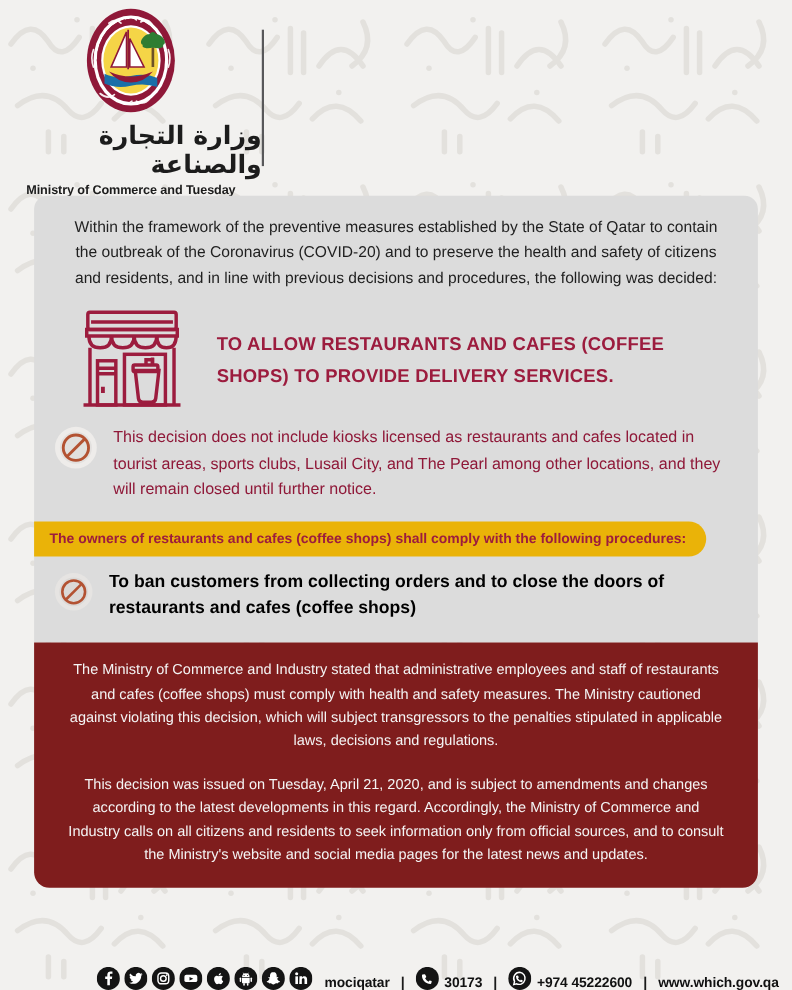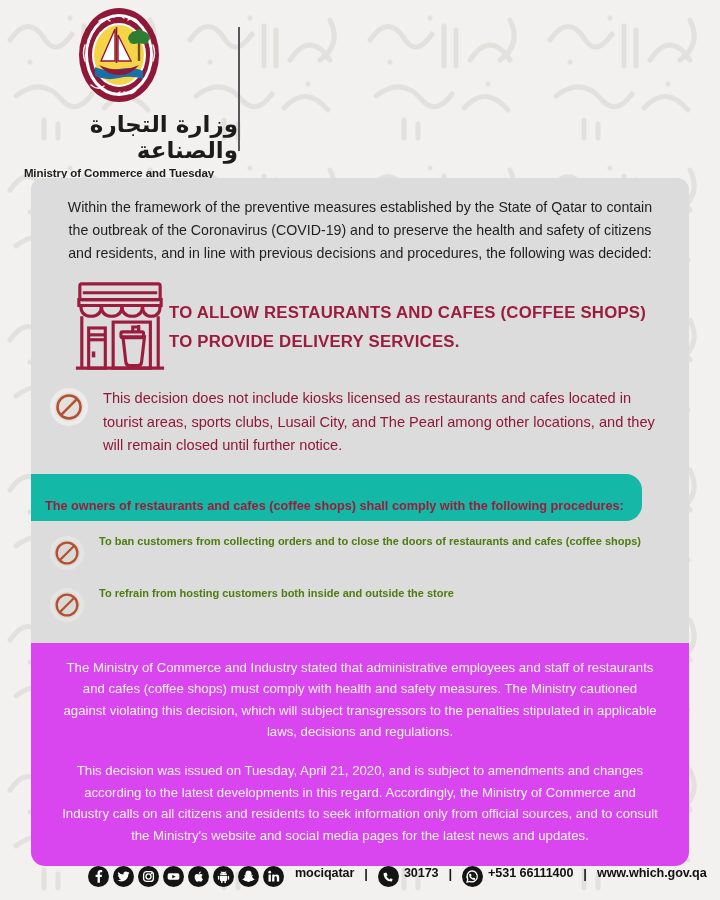--- a/index.html
+++ b/index.html
@@ -102,20 +102,21 @@
     font-size: 14.2px;
     line-height: 1.62;
     padding: 0 26px;
   }
 
   
   .decision-row {
     display: flex;
     align-items: center;
     padding: 14px 26px 4px 40px;
+    gap: 28px;
   }
 
   .storefront { width: 98px; height: 96px; flex: none; }
 
   .decision-text {
     color: #9c1c3e;
     font-size: 16.8px;
     font-weight: bold;
     line-height: 1.75;
     text-transform: uppercase;
@@ -132,24 +133,24 @@
   .ban-icon { flex: none; }
 
   .note-text {
     color: #8f1838;
     font-size: 14.6px;
     line-height: 1.62;
   }
 
   
   .proc-ribbon {
-    background: #14b8a6;
+    background: #eab308;
     border-radius: 0 16px 16px 0;
     margin-right: 26px;
-    padding: 22px 18px 7px 14px;
+    padding: 7px 18px 7px 14px;
     display: inline-block;
   }
   .proc-ribbon span {
     color: #9c1c3e;
     font-size: 12.7px;
     font-weight: bold;
   }
 
   .proc-list { padding: 12px 22px 16px 18px; }
 
@@ -157,49 +158,49 @@
     display: flex;
     align-items: flex-start;
     gap: 14px;
     margin-bottom: 14px;
   }
   .proc-item:last-child { margin-bottom: 4px; }
 
   .proc-item .ban-icon { margin-top: 2px; }
 
   .proc-text {
-    color: #4d7c0f;
-    font-size: 11px;
+    color: #000000;
+    font-size: 16px;
     font-weight: bold;
     line-height: 1.42;
     padding-top: 1px;
   }
 
   
   .dark-block {
     margin: 0 31px;
-    background: #d946ef;
+    background: #7f1d1d;
     border-radius: 0 0 14px 14px;
     padding: 14px 30px 20px 30px;
     flex: none;
   }
 
   .dark-para {
     color: #f4f4f4;
     font-size: 13.2px;
     line-height: 1.62;
     text-align: center;
   }
   .dark-para + .dark-para { margin-top: 18px; }
 
   
   .footer {
     flex: 1;
     display: flex;
-    align-items: flex-start;
+    align-items: flex-end;
     padding-left: 88px;
     gap: 5px;
   }
 
   .social-icons { display: flex; align-items: center; gap: 4px; }
 
   .sep {
     color: #1a1a1a;
     font-size: 13px;
     font-weight: bold;
@@ -286,21 +287,21 @@
       <div class="logo-ar">وزارة التجارة والصناعة</div>
       <div class="logo-en">Ministry of Commerce and Tuesday</div>
     </div>
 
     <div class="header-divider"></div>
 
   </div>
 
   <div class="panel">
 
-    <div class="intro">Within the framework of the preventive measures established by the State of Qatar to contain the outbreak of the Coronavirus (COVID-19) and to preserve the health and safety of citizens and residents, and in line with previous decisions and procedures, the following was decided:</div>
+    <div class="intro">Within the framework of the preventive measures established by the State of Qatar to contain the outbreak of the Coronavirus (COVID-20) and to preserve the health and safety of citizens and residents, and in line with previous decisions and procedures, the following was decided:</div>
 
     <div class="decision-row">
 
       <svg class="storefront" viewBox="0 0 100 98">
         <g fill="none" stroke="#9c1c3e" stroke-width="3.2">
 
           <rect x="9" y="5" width="82" height="16" rx="2"></rect>
           <line x1="12" y1="14" x2="88" y2="14"></line>
 
           <path d="M8 21 h84 v6 h-84 z"></path>
@@ -345,29 +346,20 @@
     <div class="proc-list">
       <div class="proc-item">
         <svg class="ban-icon" width="36" height="36" viewBox="0 0 40 40">
           <circle cx="20" cy="20" r="19" fill="#e6e4e2"></circle>
           <circle cx="20" cy="20" r="14.5" fill="#dbd9d7"></circle>
           <circle cx="20" cy="20" r="11.5" fill="none" stroke="#b35232" stroke-width="2.6"></circle>
           <line x1="12.2" y1="27.8" x2="27.8" y2="12.2" stroke="#b35232" stroke-width="2.6"></line>
         </svg>
         <div class="proc-text">To ban customers from collecting orders and to close the doors of restaurants and cafes (coffee shops)</div>
       </div>
-      <div class="proc-item">
-        <svg class="ban-icon" width="36" height="36" viewBox="0 0 40 40">
-          <circle cx="20" cy="20" r="19" fill="#e6e4e2"></circle>
-          <circle cx="20" cy="20" r="14.5" fill="#dbd9d7"></circle>
-          <circle cx="20" cy="20" r="11.5" fill="none" stroke="#b35232" stroke-width="2.6"></circle>
-          <line x1="12.2" y1="27.8" x2="27.8" y2="12.2" stroke="#b35232" stroke-width="2.6"></line>
-        </svg>
-        <div class="proc-text">To refrain from hosting customers both inside and outside the store</div>
-      </div>
     </div>
   </div>
 
   <div class="dark-block">
     <div class="dark-para">The Ministry of Commerce and Industry stated that administrative employees and staff of restaurants and cafes (coffee shops) must comply with health and safety measures. The Ministry cautioned against violating this decision, which will subject transgressors to the penalties stipulated in applicable laws, decisions and regulations.</div>
     <div class="dark-para">This decision was issued on Tuesday, April 21, 2020, and is subject to amendments and changes according to the latest developments in this regard. Accordingly, the Ministry of Commerce and Industry calls on all citizens and residents to seek information only from official sources, and to consult the Ministry's website and social media pages for the latest news and updates.</div>
   </div>
 
   <div class="footer">
 
@@ -437,19 +429,19 @@
       <path d="M16.9 15.1l-2-.9a.85.85 0 0 0-.98.24l-.73.9a9.3 9.3 0 0 1-3.55-3.55l.9-.73a.85.85 0 0 0 .24-.98l-.9-2a.86.86 0 0 0-.98-.49l-1.85.43a.86.86 0 0 0-.66.84c0 4.9 3.97 8.87 8.87 8.87.4 0 .75-.28.84-.66l.43-1.85a.87.87 0 0 0-.49-.98z" fill="#fff"></path>
     </svg>
     <span class="contact">30173</span>
     <span class="sep">|</span>
 
     <svg class="footer-ico" width="21" height="21" viewBox="0 0 24 24">
       <circle cx="12" cy="12" r="12" fill="#141414"></circle>
       <path d="M12 5.6a6.3 6.3 0 0 0-5.4 9.55L5.8 18.4l2.92-.77A6.3 6.3 0 1 0 12 5.6z" fill="none" stroke="#fff" stroke-width="1.5"></path>
       <path d="M14.9 13.9l-1.3-.6a.6.6 0 0 0-.68.16l-.48.58a5.9 5.9 0 0 1-2.3-2.3l.58-.48a.6.6 0 0 0 .16-.68l-.6-1.3a.6.6 0 0 0-.67-.34l-1.1.26a.6.6 0 0 0-.46.6 6.1 6.1 0 0 0 6.1 6.1.6.6 0 0 0 .6-.46l.26-1.1a.6.6 0 0 0-.34-.67z" fill="#fff"></path>
     </svg>
-    <span class="contact">+531 66111400</span>
+    <span class="contact">+974 45222600</span>
     <span class="sep">|</span>
 
     <span class="contact">www.which.gov.qa</span>
   </div>
 
 </div>
 
 </body></html>

